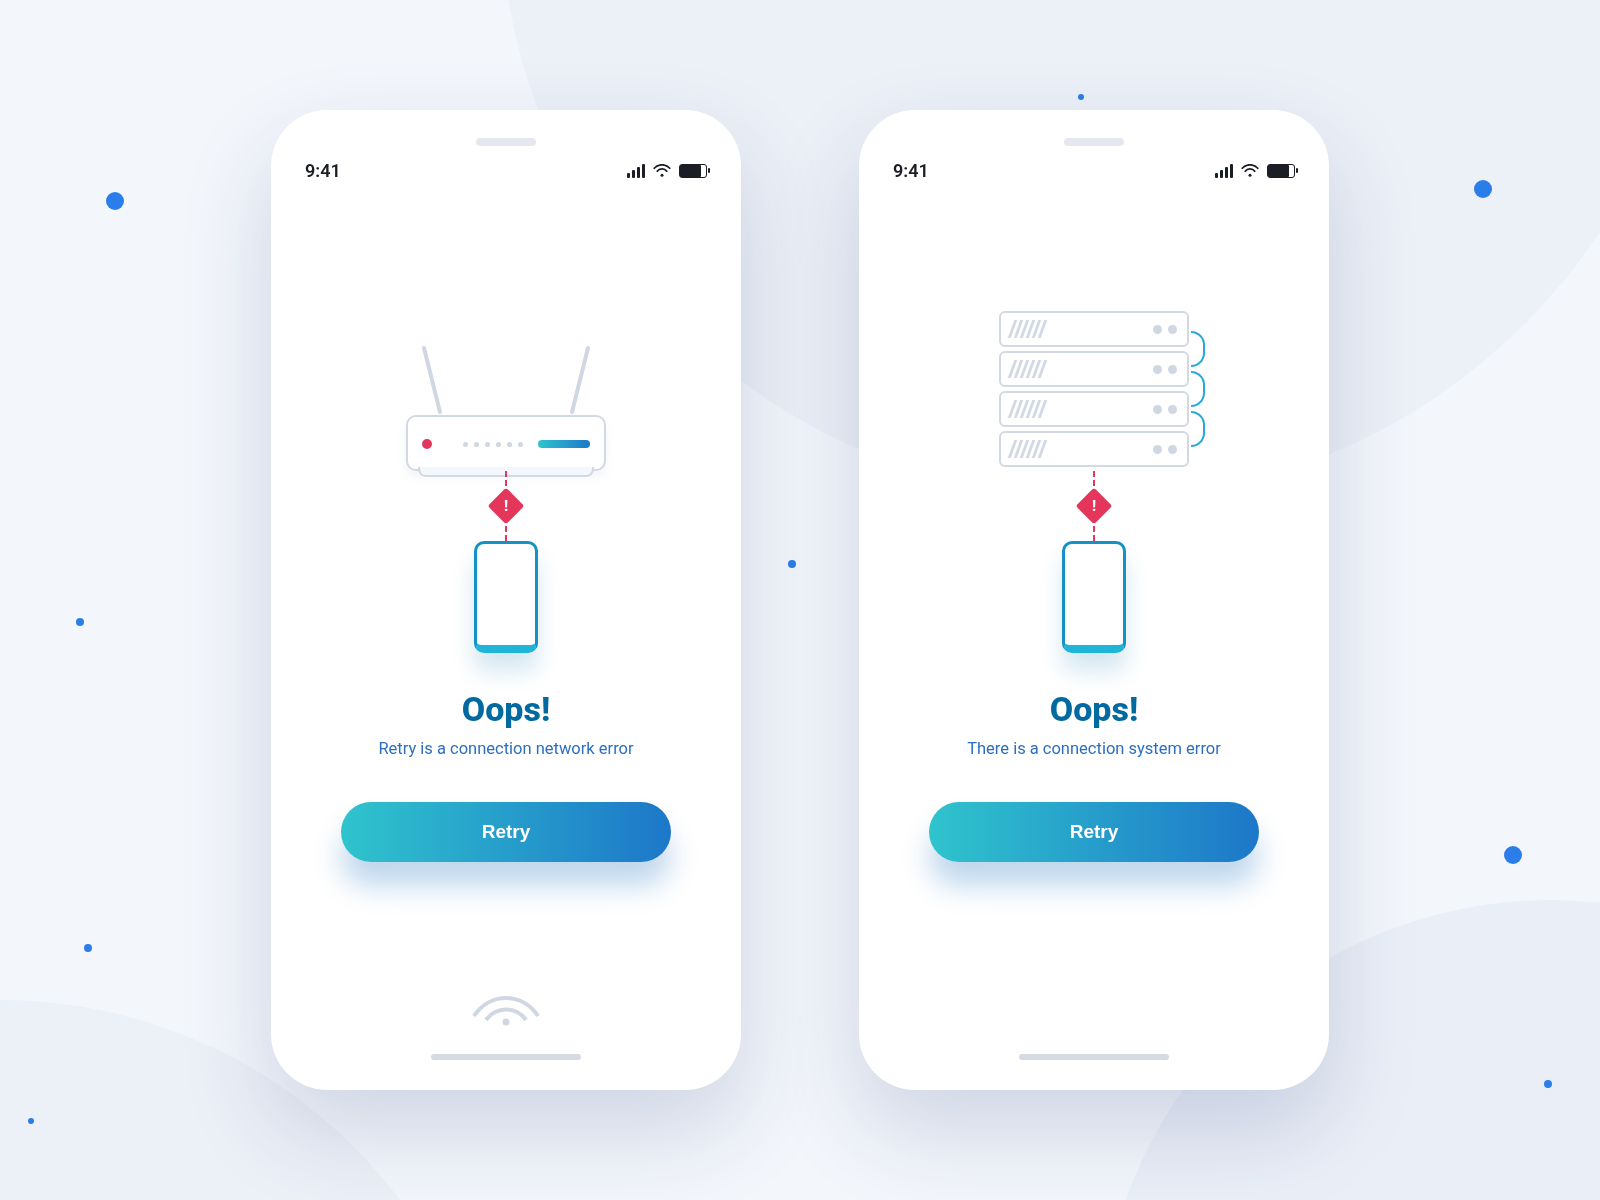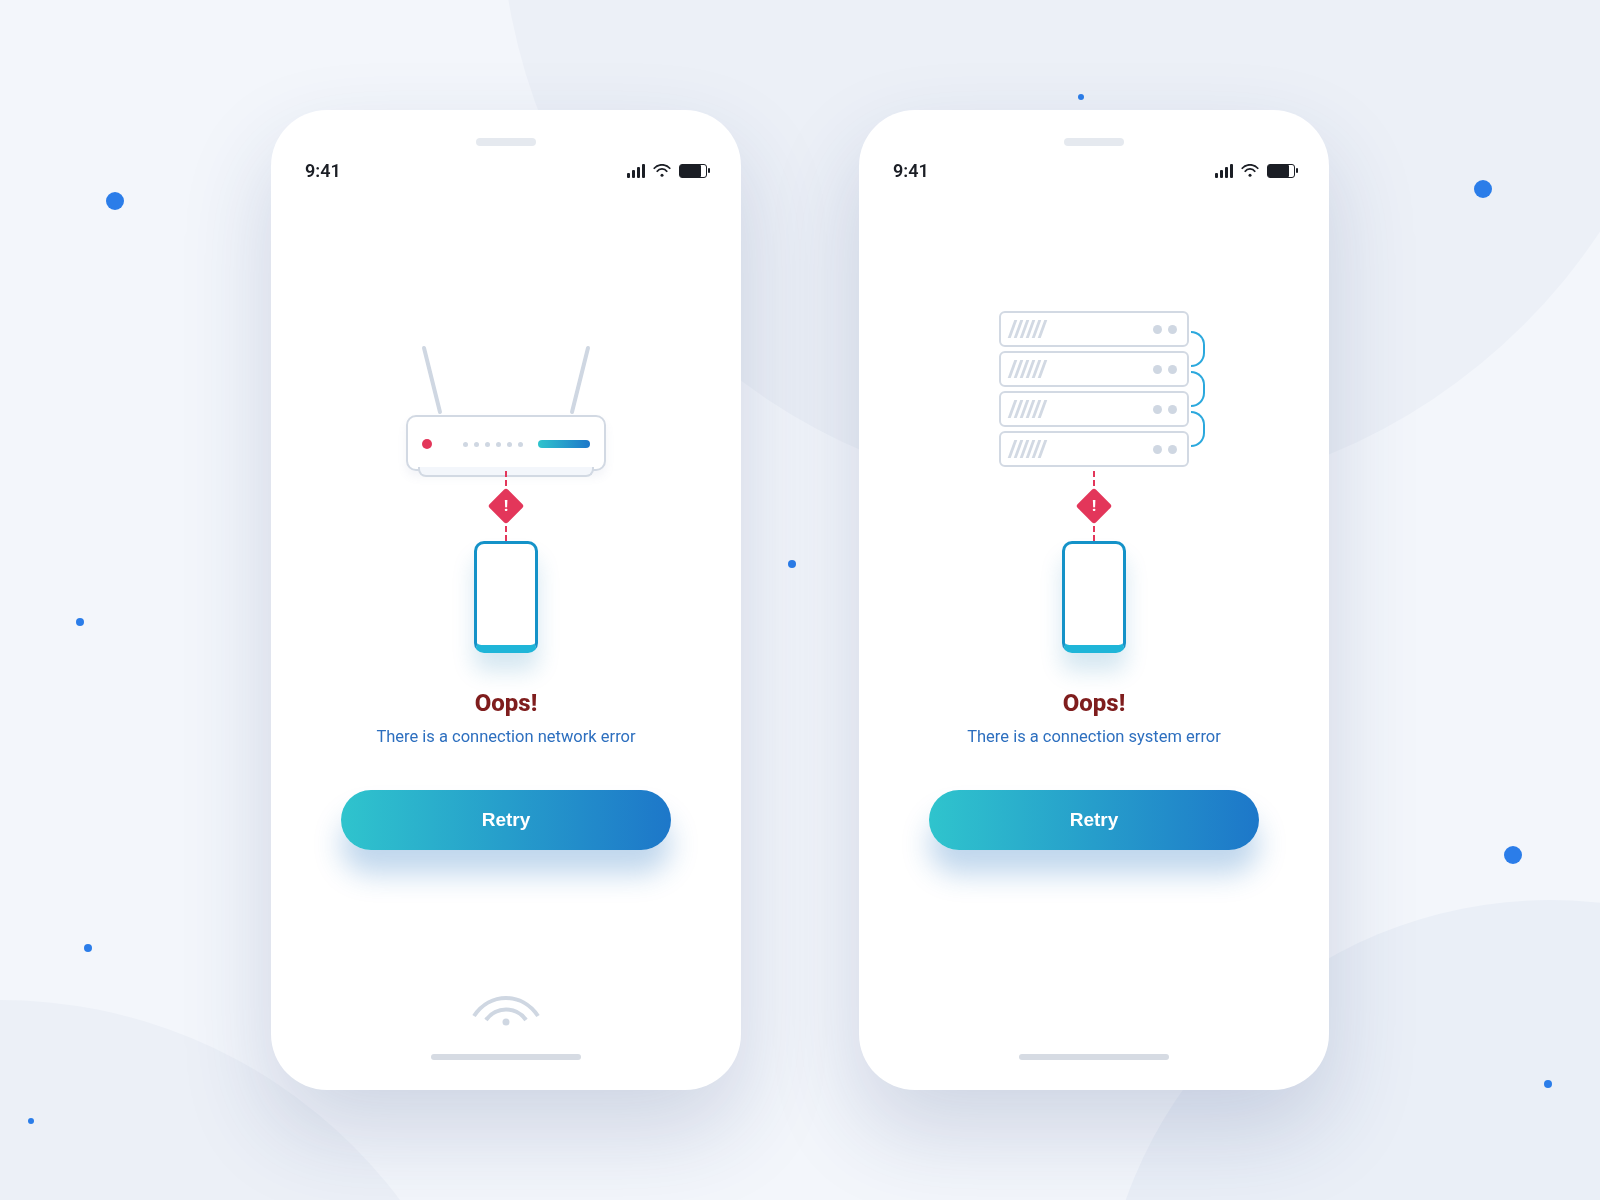--- a/index.html
+++ b/index.html
@@ -90,21 +90,21 @@
     width:26px;height:26px;background:#e3365a;transform:rotate(45deg);
     display:flex;align-items:center;justify-content:center;border-radius:3px;
   }
   .diamond span{transform:rotate(-45deg);color:#fff;font-weight:800;font-size:15px;}
   .mini-phone{
     width:64px;height:112px;border:3px solid #1492c8;
     border-bottom:8px solid #1fb5d8;border-radius:10px;background:#fff;
     box-shadow:0 18px 22px rgba(20,120,180,.18);
   }
   .title{
-    font-size:24px;font-weight:800;color:#7f1d1d;margin-top:36px;
+    font-size:34px;font-weight:800;color:#0369a1;margin-top:36px;
   }
   .subtitle{font-size:16.5px;color:#2d6fbf;margin-top:10px;}
   .retry-btn{
     margin-top:44px;width:330px;height:60px;border:none;border-radius:30px;
     background:linear-gradient(90deg,#2fc4cd 0%,#1d77c9 100%);
     color:#fff;font-size:19px;font-weight:700;cursor:pointer;
     box-shadow:0 24px 28px rgba(30,110,190,.28);
   }
   .home-indicator{
     width:150px;height:6px;border-radius:3px;background:#d6dbe3;margin-top:auto;
@@ -214,21 +214,21 @@
 
       <div class="dashed-line">
         <div class="diamond">
             <span>!</span>
           </div>
       </div>
 
       <div class="mini-phone"></div>
 
       <div class="title">Oops!</div>
-      <div class="subtitle">There is a connection network error</div>
+      <div class="subtitle">Retry is a connection network error</div>
 
       <button class="retry-btn">Retry</button>
     </div>
 
     <div class="home-indicator"></div>
   </div>
 
   <div class="phone">
     <div class="speaker"></div>
     <div class="status-bar">

